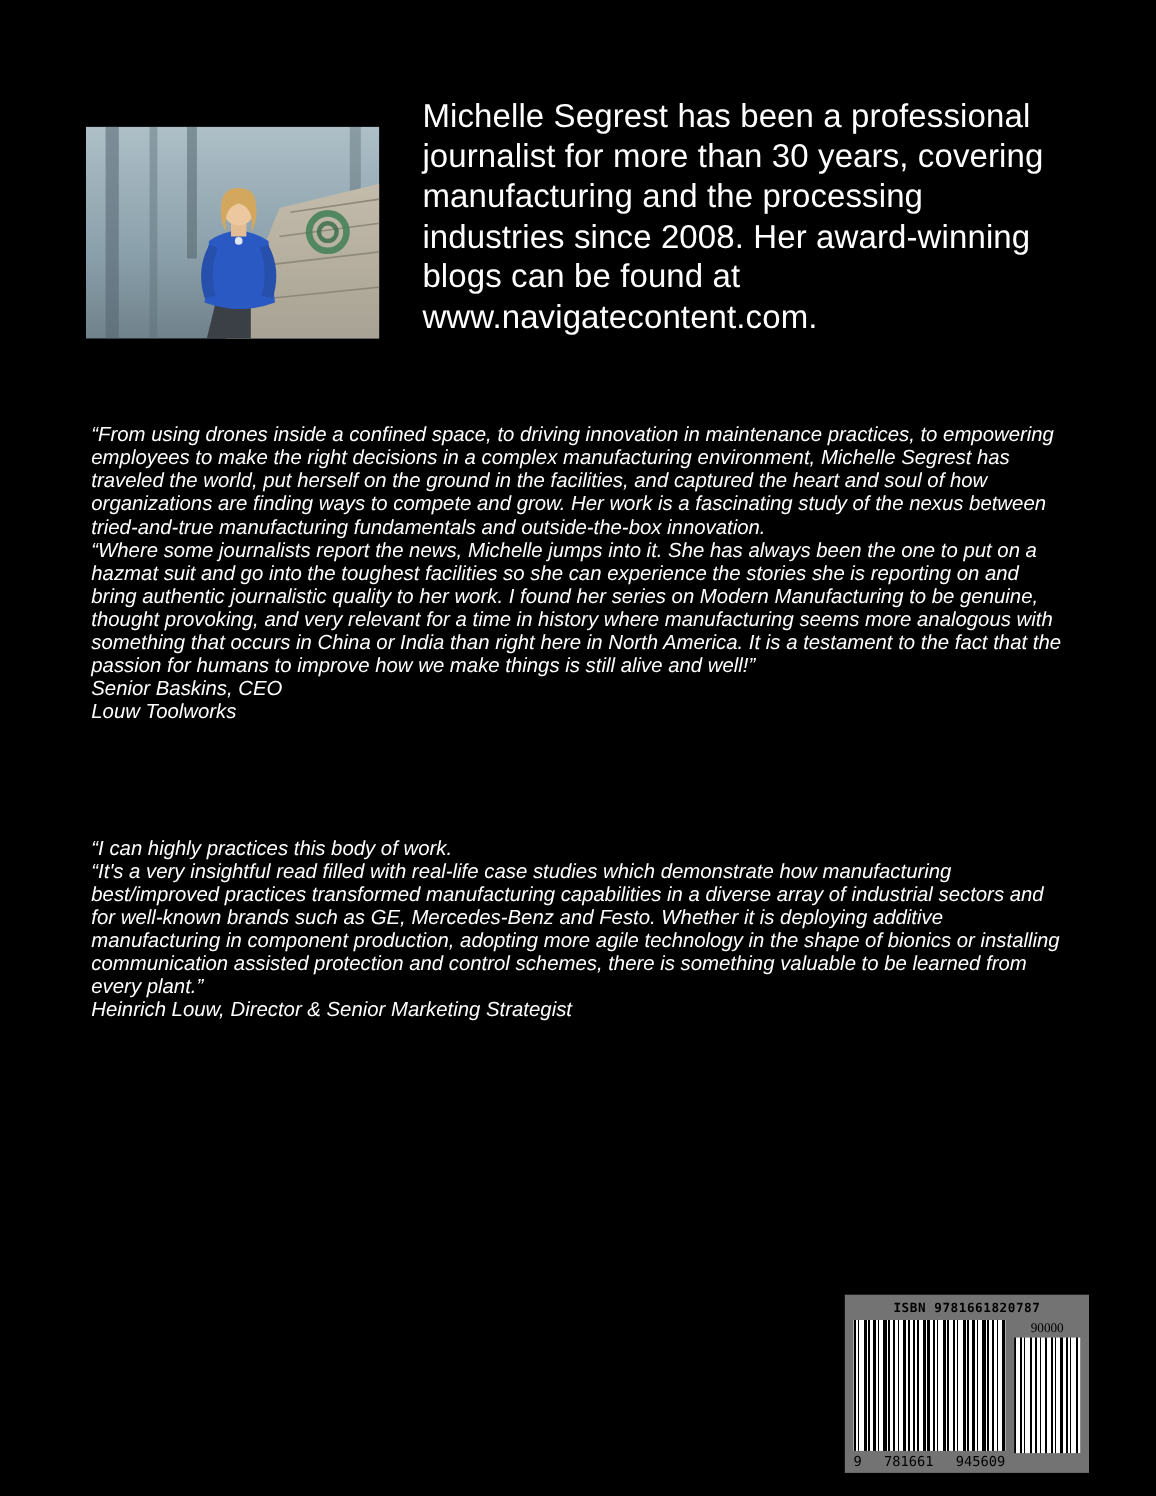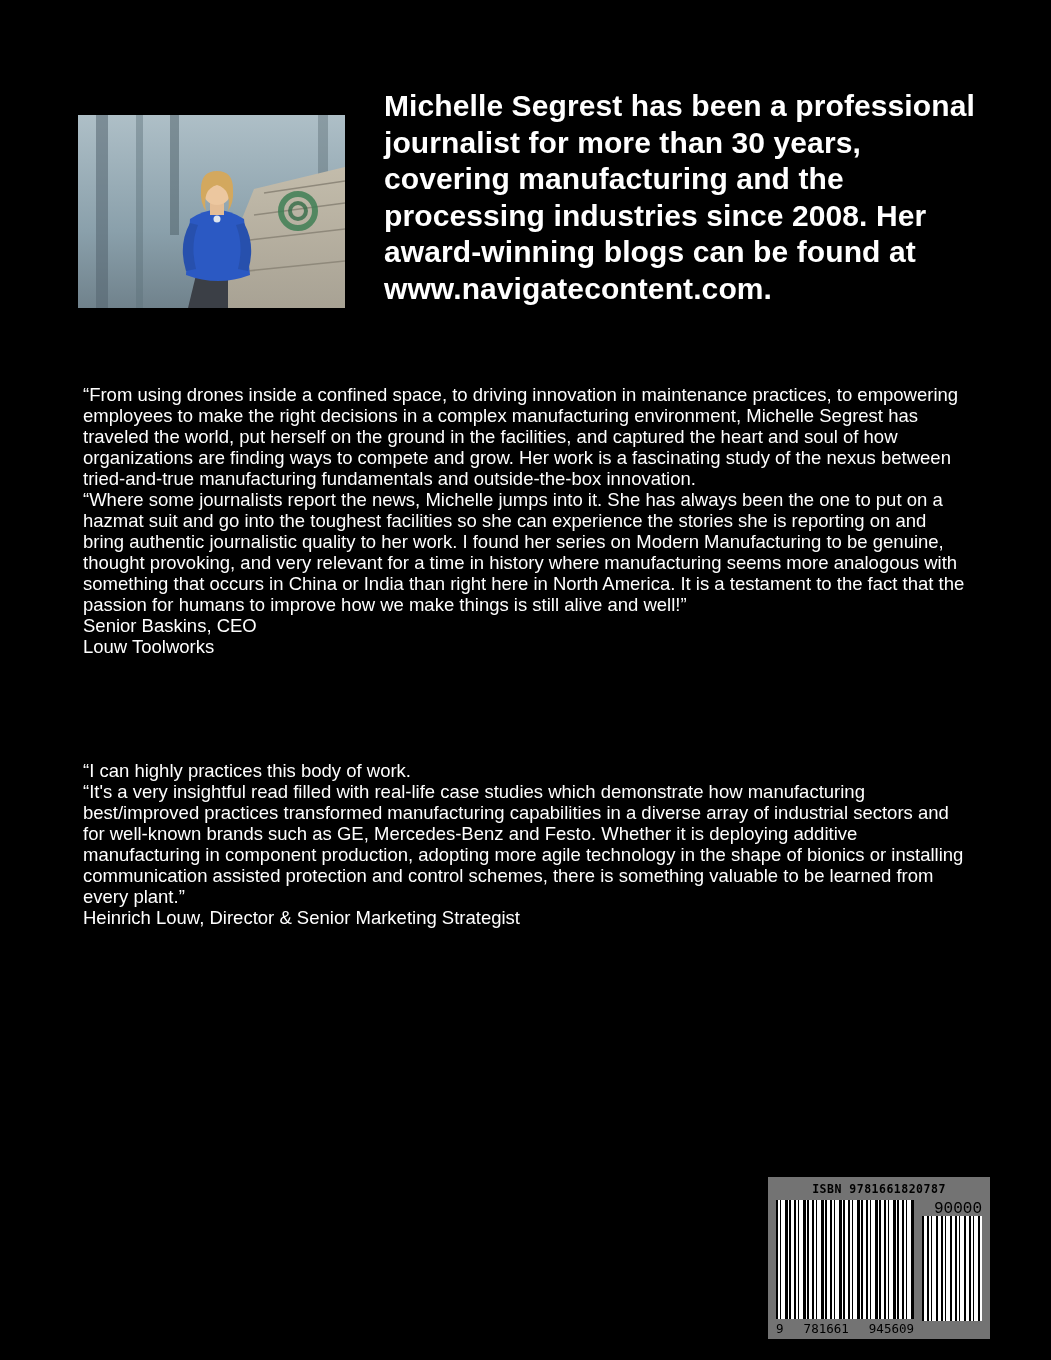--- a/index.html
+++ b/index.html
@@ -22,35 +22,35 @@
     overflow: hidden;
   }
   .author-photo svg { display: block; width: 100%; height: 100%; }
   .author-bio {
     position: absolute;
     left: 384px;
     top: 88px;
     width: 592px;
     font-size: 30px;
     line-height: 36.5px;
-    font-weight: bold;
+    font-weight: normal;
     letter-spacing: 0.1px;
     color: #ffffff;
   }
   .testimonial {
     position: absolute;
     left: 83px;
     width: 888px;
     font-size: 18.5px;
     line-height: 21px;
     color: #ffffff;
   }
   .testimonial-1 { top: 384px; }
   .testimonial-2 { top: 760px; }
-  .testimonial p { margin: 0; }
+  .testimonial p { margin: 0; font-style: italic; }
   .attribution { margin: 0; }
   .barcode-box {
     position: absolute;
     left: 768px;
     top: 1177px;
     width: 222px;
     height: 162px;
     background: #737373;
     color: #000000;
     padding: 5px 8px 4px 8px;
@@ -95,23 +95,23 @@
     font-family: "DejaVu Sans Mono", monospace;
     font-size: 12.5px;
     padding-top: 2px;
   }
   .barcode-addon-col {
     width: 60px;
     display: flex;
     flex-direction: column;
   }
   .addon-label {
-    font-family: Liberation Mono, monospace;
-    font-size: 16px;
-    text-align: right;
+    font-family: Liberation Serif, serif;
+    font-size: 12px;
+    text-align: center;
     height: 16px;
   }
   .barcode-addon-bars {
     flex: 1;
     margin-bottom: 14px;
     background: repeating-linear-gradient(90deg,
       #000 0px, #000 2px,
       #fff 2px, #fff 5px,
       #000 5px, #000 7px,
       #fff 7px, #fff 9px,

